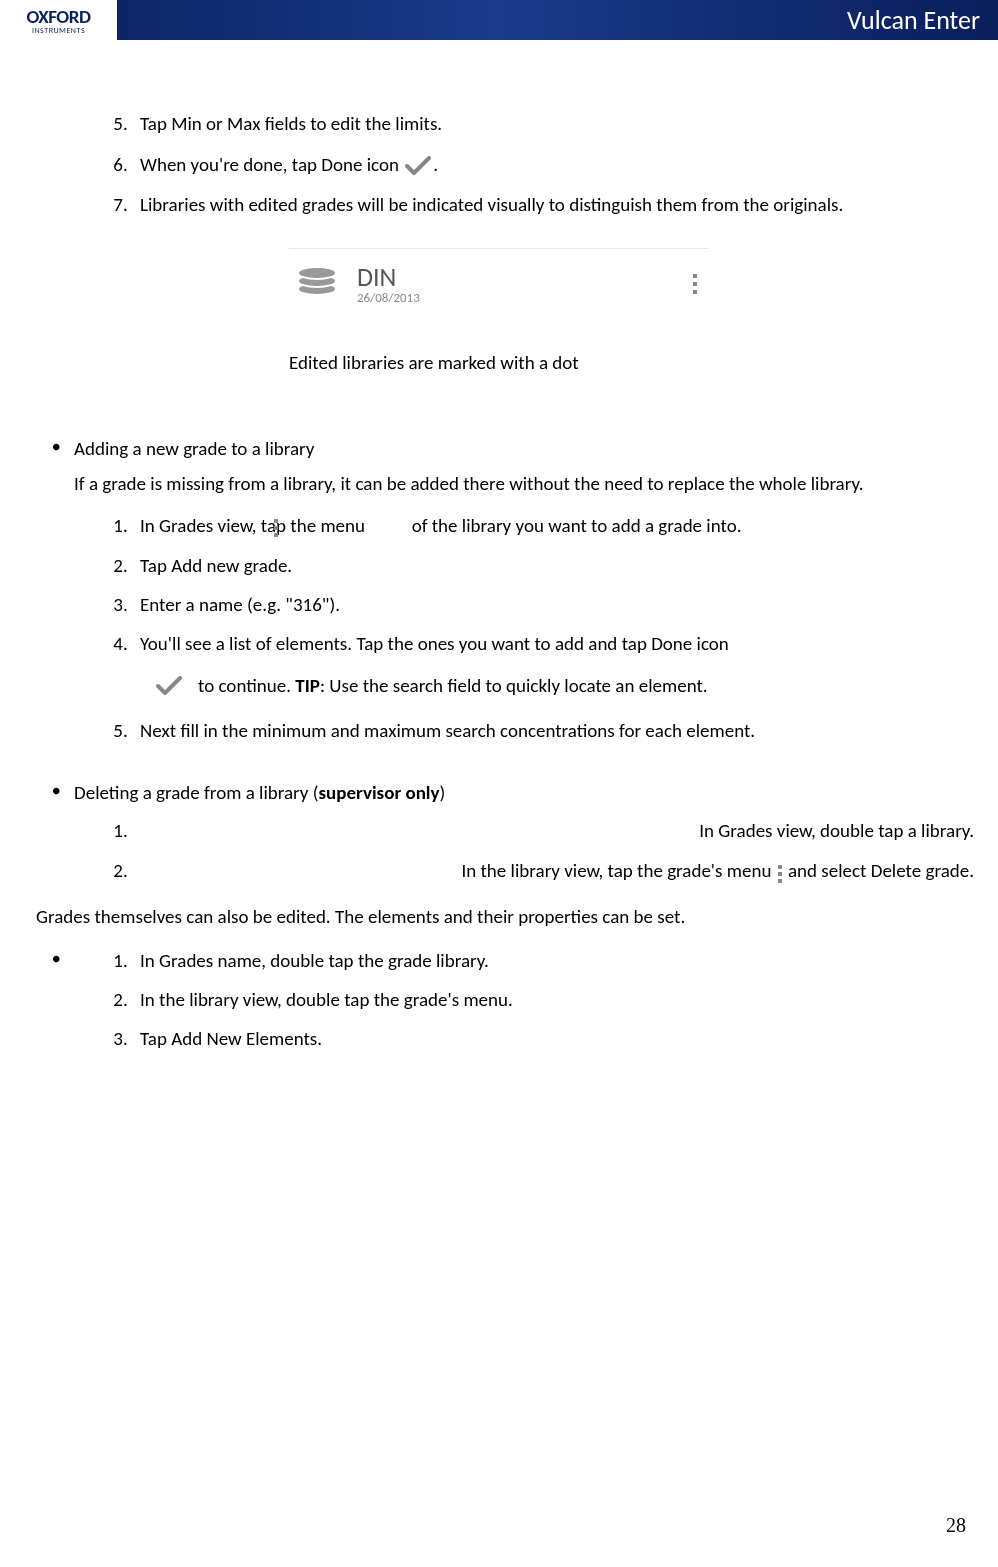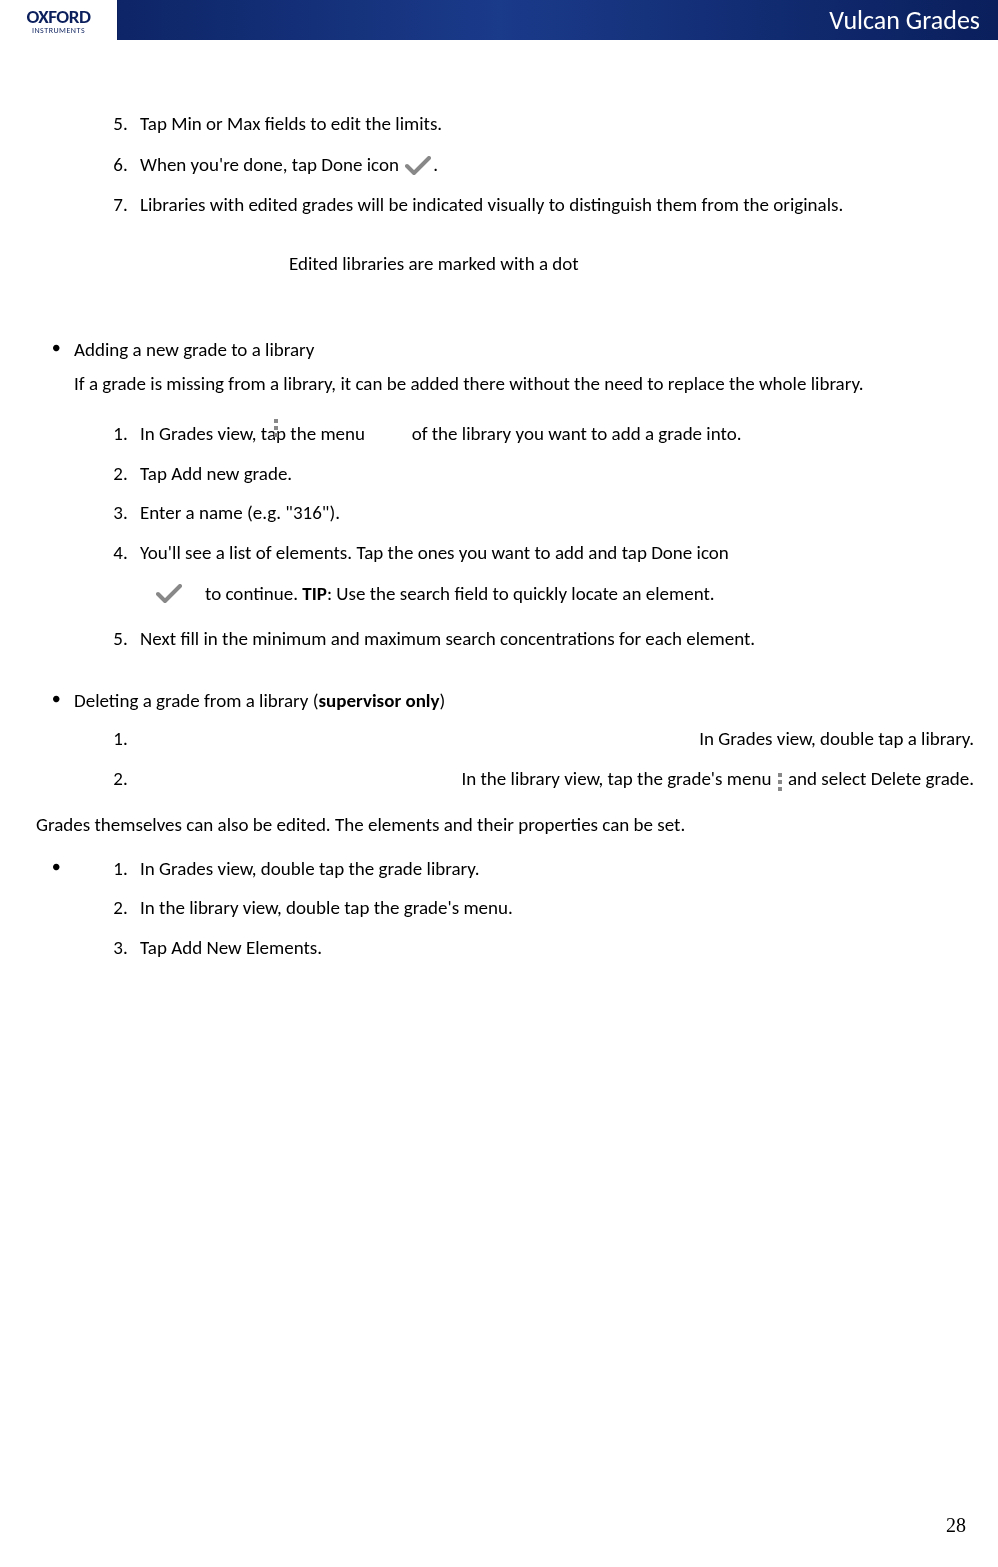--- a/index.html
+++ b/index.html
@@ -172,21 +172,21 @@
   .page-num {
     position: absolute;
     bottom: 30px;
     right: 32px;
     font-family: "Times New Roman", serif;
     font-size: 20px;
   }
   .tip-row {
     display: flex;
     align-items: center;
-    gap: 21px;
+    gap: 14px;
     margin: 12px 0 16px 14px;
   }
   .menu-inline-wrap {
     display: inline-block;
     position: relative;
   }
   .floating-dots {
     position: absolute;
     left: 198px;
     top: 20px;
@@ -194,48 +194,64 @@
   strong { font-weight: bold; }
 </style>
 </head>
 <body>
 
 <div class="header-bar">
   <div class="logo-box">
     <span class="logo-main">OXFORD</span>
     <span class="logo-sub">INSTRUMENTS</span>
   </div>
-  <span class="header-title">Vulcan Grades</span>
+  <span class="header-title">Vulcan Enter</span>
 </div>
 
 <div class="content">
 
   <ol class="top-ol" start="5">
     <li><span>Tap Min or Max fields to edit the limits.</span></li>
     <li>
       <span>When you're done, tap Done icon</span>
       <span class="check-icon">
         <svg width="26" height="20" viewBox="0 0 26 20">
             <path d="M2 10 L9 17 L24 2" stroke="#888" stroke-width="4" fill="none" stroke-linecap="round" stroke-linejoin="round"></path>
           </svg>
       </span><span>.</span>
     </li>
     <li><span>Libraries with edited grades will be indicated visually to distinguish them from the originals.</span></li>
   </ol>
 
   <div class="figure-area">
+    <div class="lib-row">
+      <div class="disk-icon">
+        <div class="layer l1"></div>
+          <div class="layer l2"></div>
+          <div class="layer l3"></div>
+      </div>
+      <div class="lib-text">
+        <div class="lib-name">DIN</div>
+        <div class="lib-date">26/08/2013</div>
+      </div>
+      <div class="lib-menu">
+          <span></span>
+          <span></span>
+          <span></span>
+        </div>
+    </div>
     <div class="caption">Edited libraries are marked with a dot</div>
   </div>
 
   <ul class="bullets">
     <li>
       <div class="intro-line">Adding a new grade to a library</div>
       <div>If a grade is missing from a library, it can be added there without the need to replace the whole library.</div>
       <div class="menu-inline-wrap" style="width:100%;">
-        <ol class="sub-ol" style="margin-top:20px;">
+        <ol class="sub-ol" style="margin-top:12px;">
           <li>
             <span>In Grades view, tap the menu</span>
             <span style="display:inline-block;width:38px;"></span>
             <span>of the library you want to add a grade into.</span>
           </li>
           <li><span>Tap Add new grade.</span></li>
           <li><span>Enter a name (e.g. "316").</span></li>
           <li>
             <span>You'll see a list of elements. Tap the ones you want to add and tap Done icon</span>
             <div class="tip-row">
@@ -276,21 +292,21 @@
         </li>
       </ol>
     </li>
   </ul>
 
   <div class="section-intro">Grades themselves can also be edited. The elements and their properties can be set.</div>
 
   <ul class="bullets">
     <li>
       <ol class="sub-ol" style="margin-top:8px;">
-        <li><span>In Grades view, double tap the grade library.</span></li>
+        <li><span>In Grades name, double tap the grade library.</span></li>
         <li><span>In the library view, double tap the grade's menu.</span></li>
         <li><span>Tap Add New Elements.</span></li>
       </ol>
     </li>
   </ul>
 
 </div>
 
 <div class="page-num">28</div>
 

